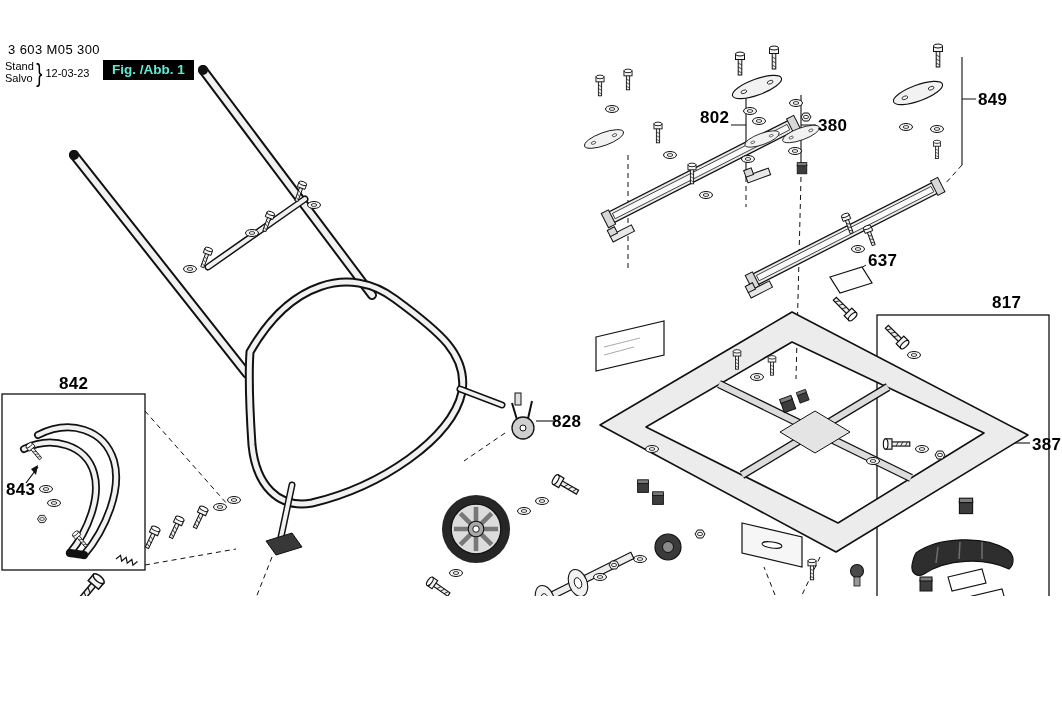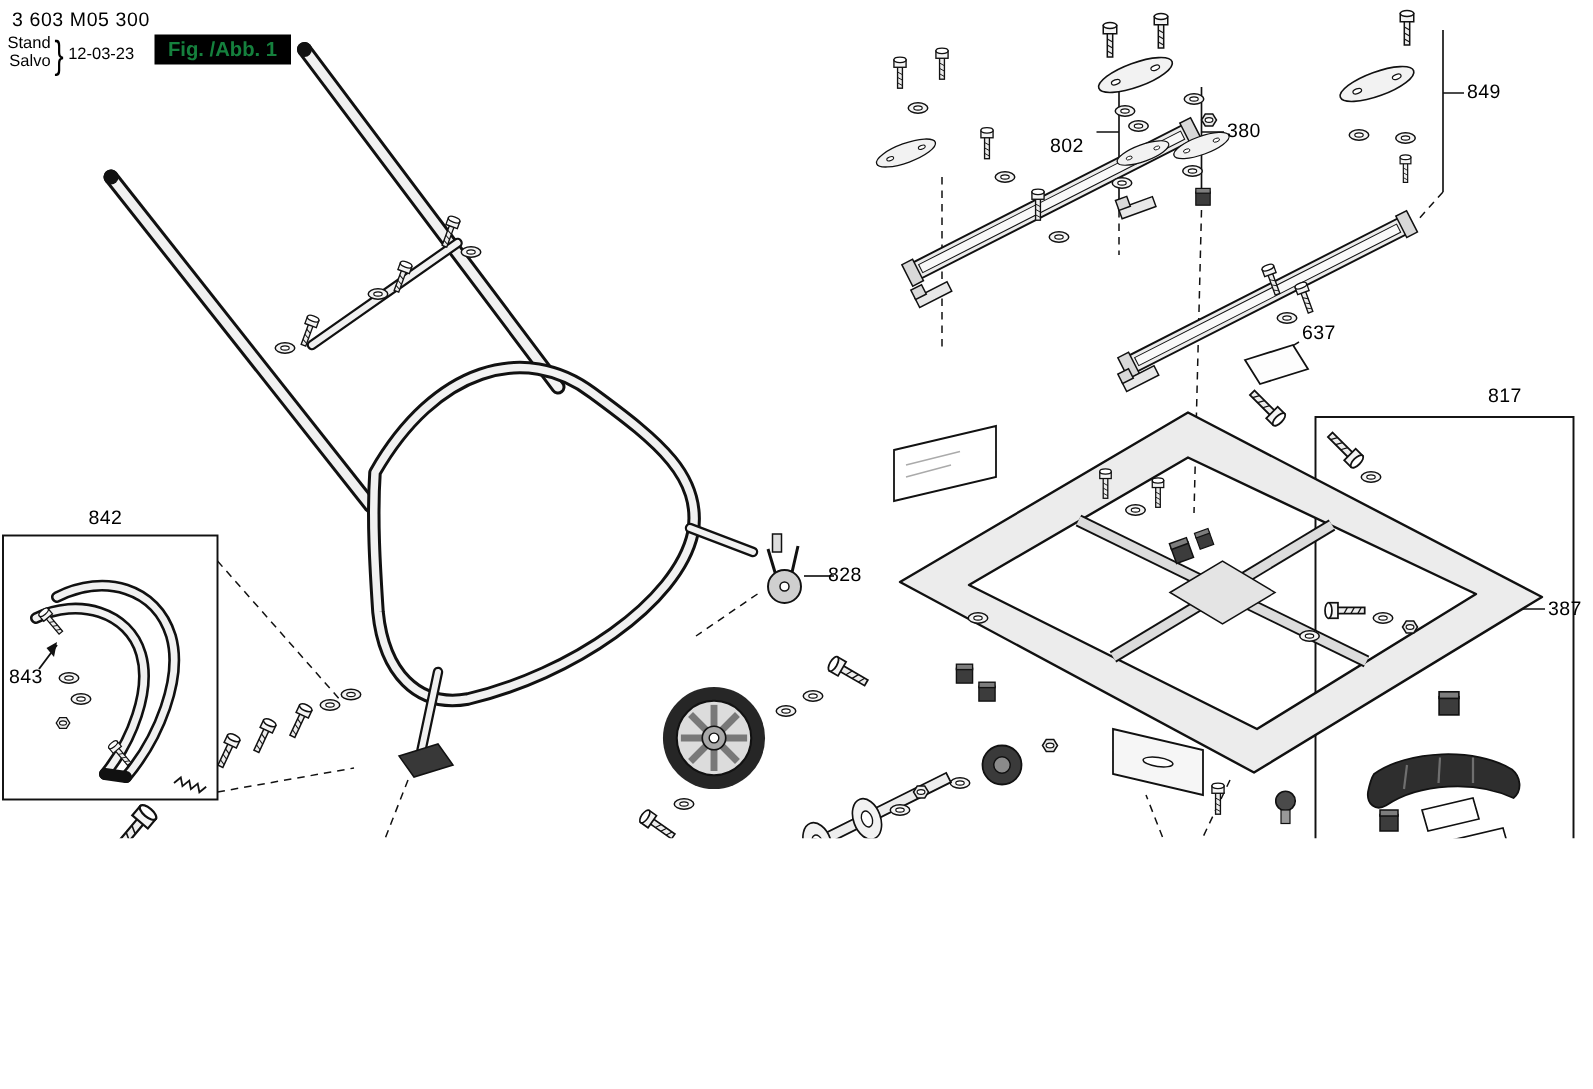--- a/index.html
+++ b/index.html
@@ -1,28 +1,28 @@
 <!DOCTYPE html>
 <html><head>
 <meta charset="utf-8">
 <style>
   html,body{margin:0;padding:0;background:#fff;}
   .stage{
     position:relative;width:1062px;height:559px;background:#fff;
-    font-family:"Liberation Sans",sans-serif;color:#000;overflow:hidden;
+    font-family:"Liberation Sans",sans-serif;color:#000;overflow:hidden;margin-top:37px;
   }
   .stage > svg{position:absolute;left:0;top:0;}
-  .callout{position:absolute;font-weight:normal;font-size:13px;letter-spacing:.3px;white-space:nowrap;}
+  .callout{position:absolute;font-weight:bold;font-size:17px;letter-spacing:.3px;white-space:nowrap;}
   .part-number{position:absolute;left:8px;top:5px;font-size:13px;letter-spacing:.4px;}
-  .stand-issue{position:absolute;left:5px;top:24px;display:flex;align-items:center;text-align:right;}
+  .stand-issue{position:absolute;left:5px;top:24px;display:flex;align-items:center;}
   .si-labels{font-size:11px;line-height:11.5px;}
   .si-brace{font-size:26px;font-weight:200;line-height:22px;margin:0 2px 0 1px;transform:scaleX(.7);}
   .si-date{font-size:11px;}
   .fig-box{
-    position:absolute;left:103px;top:23px;background:#000;color:#15803d;
+    position:absolute;left:103px;top:23px;background:#000;color:#5eead4;
     font-weight:bold;font-size:13.5px;padding:2px 9px 3px 9px;
   }
   .footer{position:absolute;left:5px;top:665px;font-size:12.5px;line-height:14.6px;}
 </style>
 </head>
 <body>
 
 <div class="stage">
 
   <svg width="1062" height="726" viewBox="0 0 1062 726">
@@ -309,21 +309,21 @@
   <div class="stand-issue">
     <div class="si-labels">
       <div>Stand</div>
       <div>Salvo</div>
     </div>
     <div class="si-brace">}</div>
     <div class="si-date">12-03-23</div>
   </div>
   <div class="fig-box">Fig. /Abb. 1</div>
 
-  <div class="callout" style="left:700px;top:89px">802</div>
+  <div class="callout" style="left:700px;top:71px">802</div>
   <div class="callout" style="left:818px;top:79px">380</div>
   <div class="callout" style="left:978px;top:53px">849</div>
   <div class="callout" style="left:868px;top:214px">637</div>
   <div class="callout" style="left:992px;top:256px">817</div>
   <div class="callout" style="left:1032px;top:398px">387</div>
   <div class="callout" style="left:552px;top:375px">828</div>
   <div class="callout" style="left:59px;top:337px">842</div>
   <div class="callout" style="left:6px;top:443px">843</div>
   <div class="callout" style="left:202px;top:557px">839</div>
   <div class="callout" style="left:792px;top:652px">824</div>

